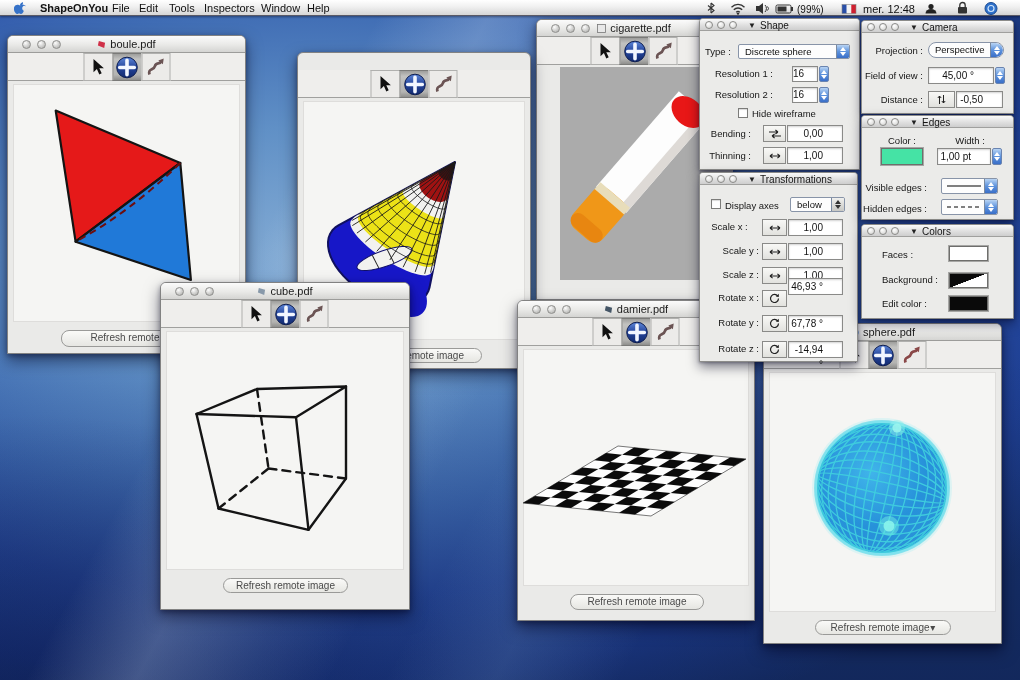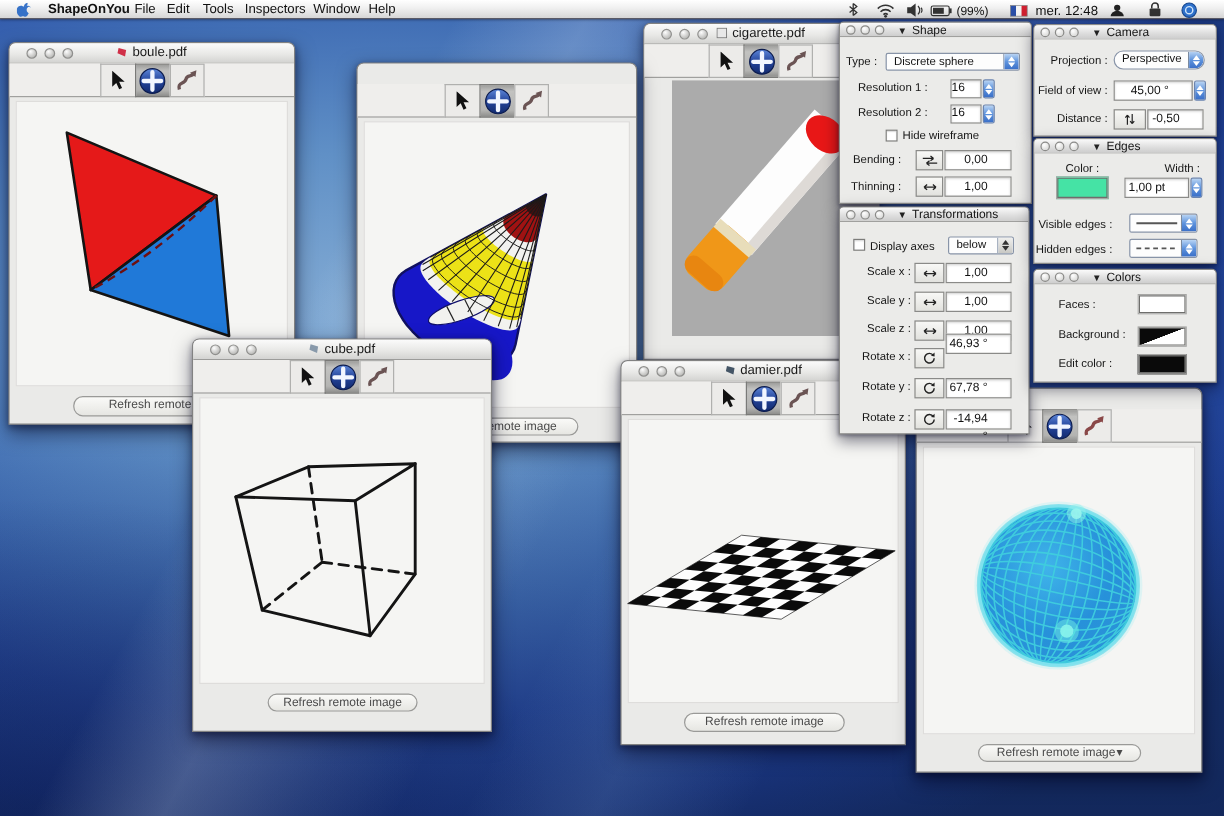--- a/index.html
+++ b/index.html
@@ -373,20 +373,23 @@
 <polygon points="140.2,165.8 152.1,158.6 168.1,160.2 156.2,167.4" fill="#0b0b0b"></polygon>
 <polygon points="172.2,169.0 184.1,161.9 200.1,163.5 188.2,170.6" fill="#0b0b0b"></polygon>
 <polygon points="104.1,153.8 116.0,146.6 132.0,148.2 120.1,155.4" fill="#0b0b0b"></polygon>
 <polygon points="136.1,157.0 148.0,149.9 164.0,151.5 152.1,158.6" fill="#0b0b0b"></polygon>
 <polygon points="168.1,160.2 180.0,153.1 196.0,154.8 184.1,161.9" fill="#0b0b0b"></polygon>
 <polygon points="200.1,163.5 212.0,156.4 228.0,158.0 216.1,165.1" fill="#0b0b0b"></polygon>
 </svg>
 <div class="refresh" style="left:52px;top:293px;width:134px;height:16px">Refresh remote image</div>
 </div>
 <div class="win" style="left:763px;top:323px;width:239px;height:321px;z-index:6">
+<div class="tb"><span class="b" style="left:14px"></span><span class="b" style="left:29px"></span><span class="b" style="left:44px"></span><span><svg class="ticon" viewBox="0 0 9 9">
+          <circle cx="4.5" cy="4.5" r="4" fill="#3a7ad0"></circle>
+        </svg>sphere.pdf</span></div>
 <div class="toolrow">
       <div class="tools">
         <div class="tool">
           <svg width="14" height="17" viewBox="0 0 14 17">
             <path d="M2 0 L2 13.2 L5.4 10.1 L7.8 15.4 L10.2 14.3 L7.8 9.2 L12.4 9.2 Z" fill="#111"></path>
           </svg>
         </div>
         <div class="tool sel">
           <svg width="23" height="23" viewBox="0 0 23 23">
             <defs>
@@ -506,21 +509,21 @@
     </div>
 <span class="chk" style="left:11px;top:26px"></span>
 <span class="lbl" style="left:25px;top:27px">Display axes</span>
 <div class="dd" style="left:90px;top:24px;width:55px;height:15px;border-radius:2px">
       <span class="txt" style="line-height:13px">below</span>
       <span class="cap gray" style="border-radius:0 1px 1px 0">
         <i class="up"></i>
         <i class="dn"></i>
       </span>
     </div>
-<span class="lbl" style="left:0px;top:48px;width:59px;text-align:right">Scale x :</span>
+<span class="lbl" style="left:0px;top:48px;width:59px;text-align:center">Scale x :</span>
 <span class="ibtn" style="left:62px;top:46px;width:25px;height:17px">
       <svg width="14" height="8" viewBox="0 0 14 8">
         <path d="M2 4 H12 M2 4 L4.6 1.8 M2 4 L4.6 6.2 M12 4 L9.4 1.8 M12 4 L9.4 6.2" stroke="#222" stroke-width="1.1" fill="none"></path>
       </svg>
     </span>
 <span class="fld" style="left:88px;top:46px;width:55px;height:17px;line-height:15px">1,00</span>
 <span class="lbl" style="left:0px;top:72px;width:59px;text-align:right">Scale y :</span>
 <span class="ibtn" style="left:62px;top:70px;width:25px;height:17px">
       <svg width="14" height="8" viewBox="0 0 14 8">
         <path d="M2 4 H12 M2 4 L4.6 1.8 M2 4 L4.6 6.2 M12 4 L9.4 1.8 M12 4 L9.4 6.2" stroke="#222" stroke-width="1.1" fill="none"></path>
@@ -592,21 +595,21 @@
 </div>
 <div class="pal" style="left:861px;top:115px;width:153px;height:105px">
 <div class="pt">
       <span class="c" style="left:5px"></span>
       <span class="c" style="left:17px"></span>
       <span class="c" style="left:29px"></span>
       <span class="tri" style="left:48px">▼</span>
       <span class="nm" style="left:60px">Edges</span>
     </div>
 <span class="lbl" style="left:18px;top:19px;width:44px;text-align:center">Color :</span>
-<span class="lbl" style="left:98px;top:19px;width:40px;text-align:right">Width :</span>
+<span class="lbl" style="left:88px;top:19px;width:40px;text-align:center">Width :</span>
 <span class="sw" style="left:18px;top:31px;width:44px;height:19px;background:#45e3a5"></span>
 <span class="fld" style="left:75px;top:32px;width:54px;height:17px;line-height:15px">1,00 pt</span>
 <span class="stp" style="left:130px;top:32px;height:17px">
       <i class="up"></i>
       <i class="dn"></i>
     </span>
 <span class="lbl" style="left:0px;top:66px;width:65px;text-align:right">Visible edges :</span>
 <div class="dd" style="left:79px;top:62px;width:57px;height:16px;border-radius:2px">
       <span class="txt" style="line-height:14px"></span>
       <svg width="40" height="12" style="position:absolute;left:2px;top:1px">

